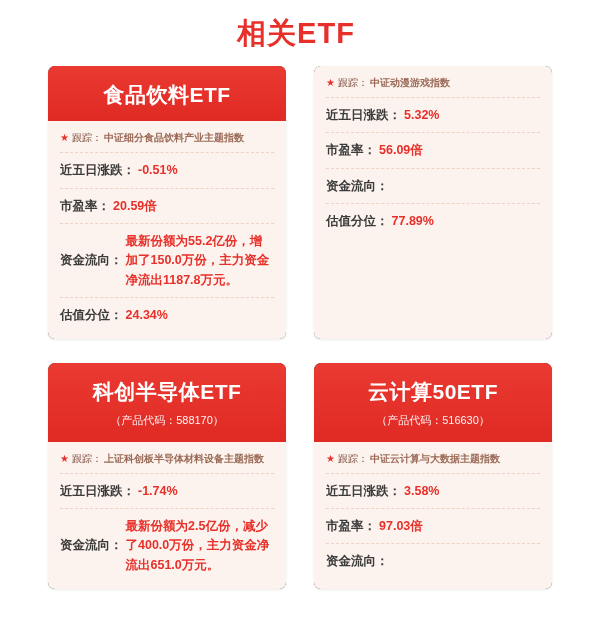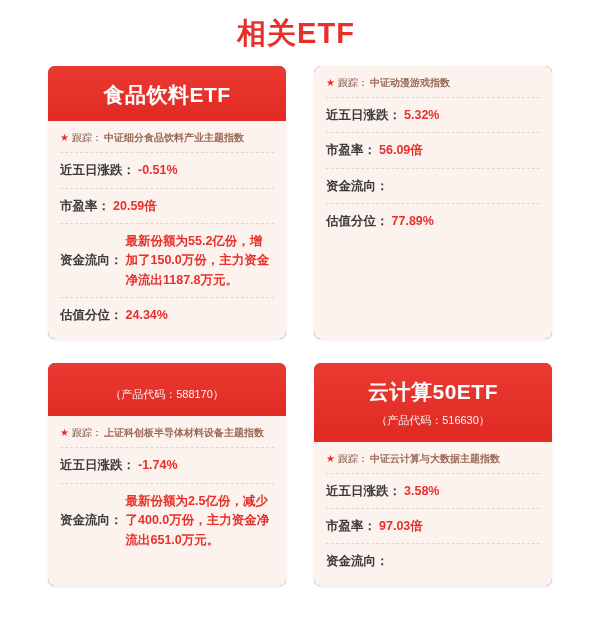--- a/index.html
+++ b/index.html
@@ -180,20 +180,21 @@
         </div>
         <div class="stat-row">
           <span class="stat-label">估值分位：</span>
           <span class="stat-value">77.89%</span>
         </div>
       </div>
     </div>
 
     <div class="card">
       <div class="card-head">
+        <div class="etf-name">科创半导体ETF</div>
         <div class="etf-code">（产品代码：588170）</div>
       </div>
       <div class="card-body">
         <div class="track-row">
           <span class="star-icon">★</span>
           <span class="track-label">跟踪：</span>
           <span class="track-value">上证科创板半导体材料设备主题指数</span>
         </div>
         <div class="stat-row">
           <span class="stat-label">近五日涨跌：</span>

